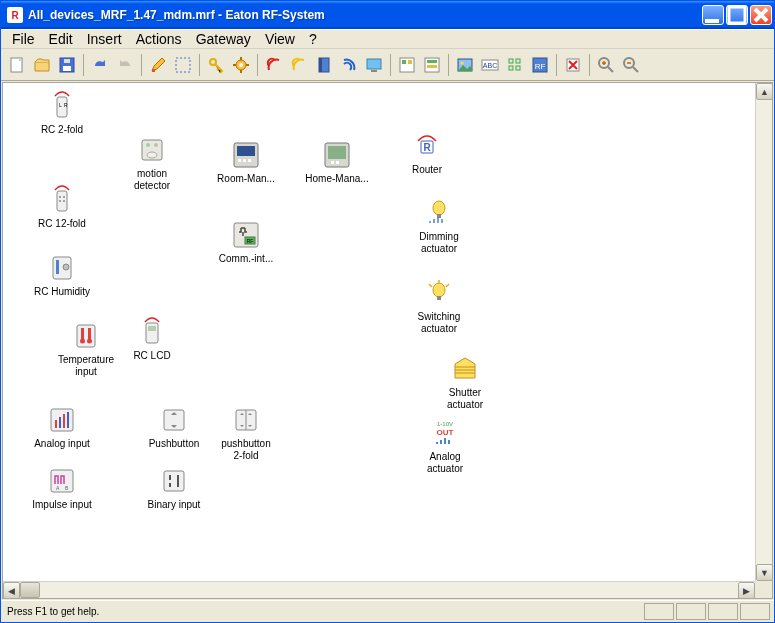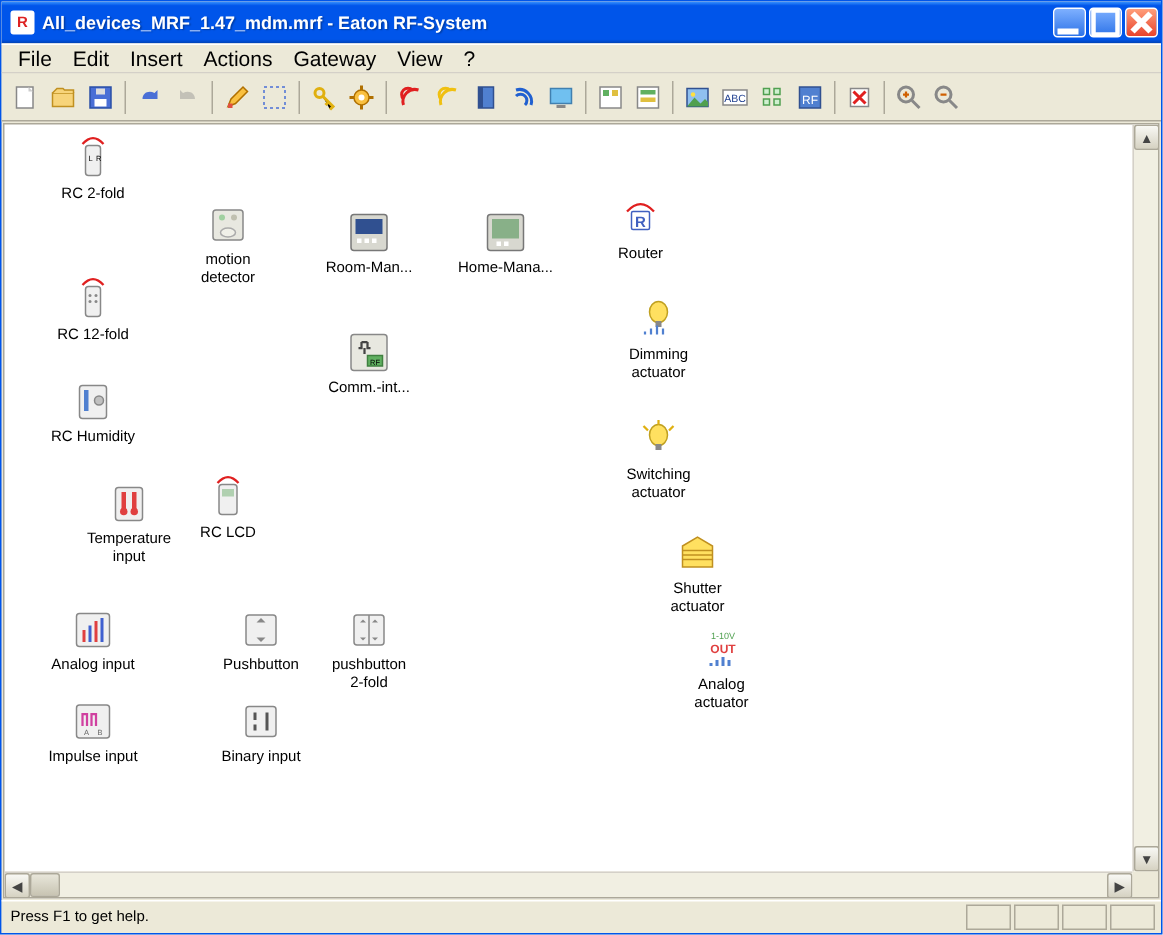--- a/index.html
+++ b/index.html
@@ -584,21 +584,21 @@
             <line x1="15" y1="5" x2="15" y2="25" stroke="#888"></line>
             <path d="M9 10 L11 8 L13 10 Z" fill="#888"></path>
             <path d="M9 20 L11 22 L13 20 Z" fill="#888"></path>
             <path d="M17 10 L19 8 L21 10 Z" fill="#888"></path>
             <path d="M17 20 L19 22 L21 20 Z" fill="#888"></path>
           </svg>
         </div>
       <span style="white-space:pre-line">pushbutton
 2-fold</span>
     </div>
-    <div class="device" style="left:424px; top:333px;align-items:flex-end;">
+    <div class="device" style="left:406px; top:333px;">
       <div class="ic">
           <svg width="30" height="30">
             <text x="15" y="8" font-size="6" text-anchor="middle" fill="#50a050">1-10V</text>
             <text x="15" y="17" font-size="8" text-anchor="middle" fill="#e04040" font-weight="bold">OUT</text>
             <g stroke="#5080d0" stroke-width="2">
               <line x1="7" y1="26" x2="7" y2="24"></line>
               <line x1="11" y1="26" x2="11" y2="22"></line>
               <line x1="15" y1="26" x2="15" y2="20"></line>
               <line x1="19" y1="26" x2="19" y2="22"></line>
             </g>

